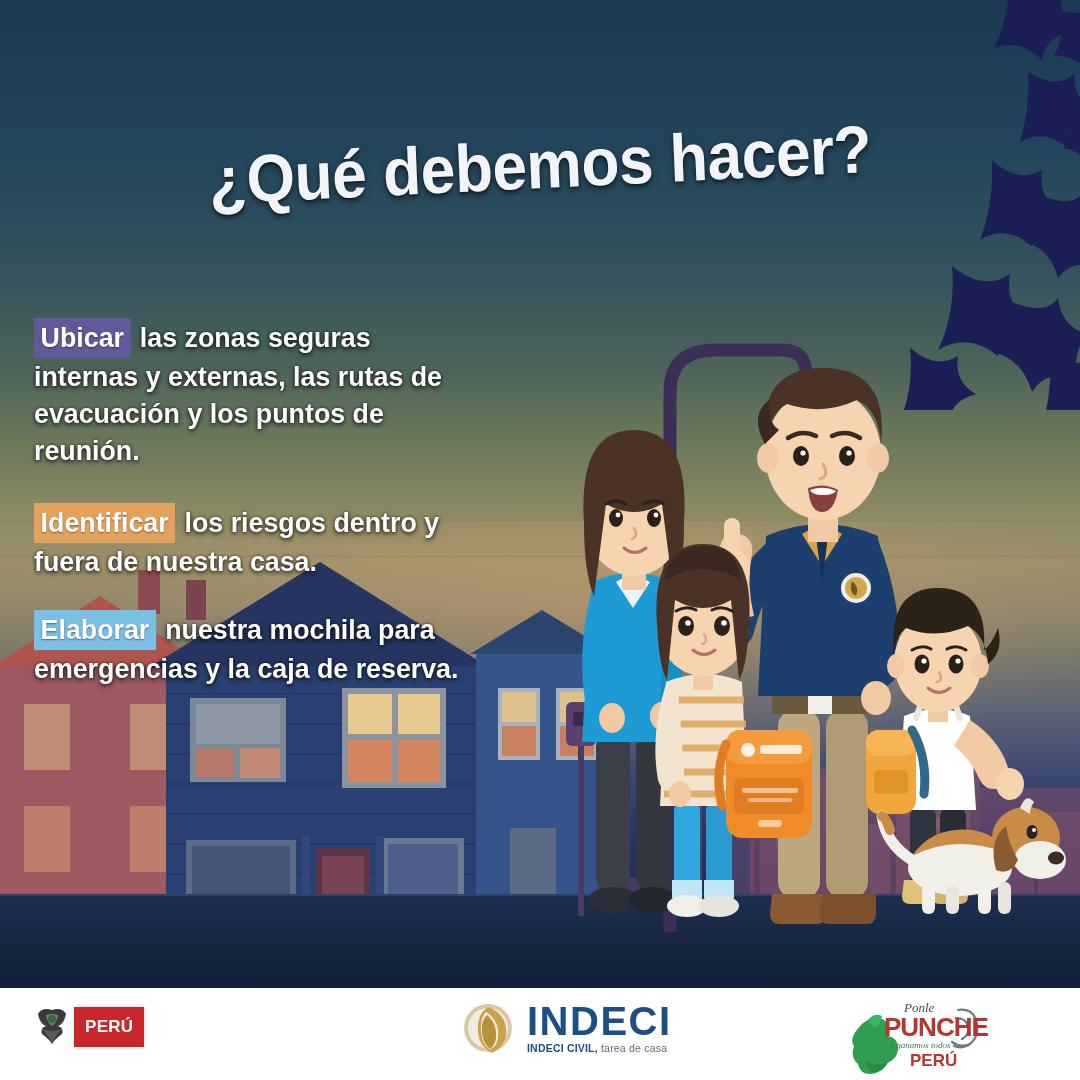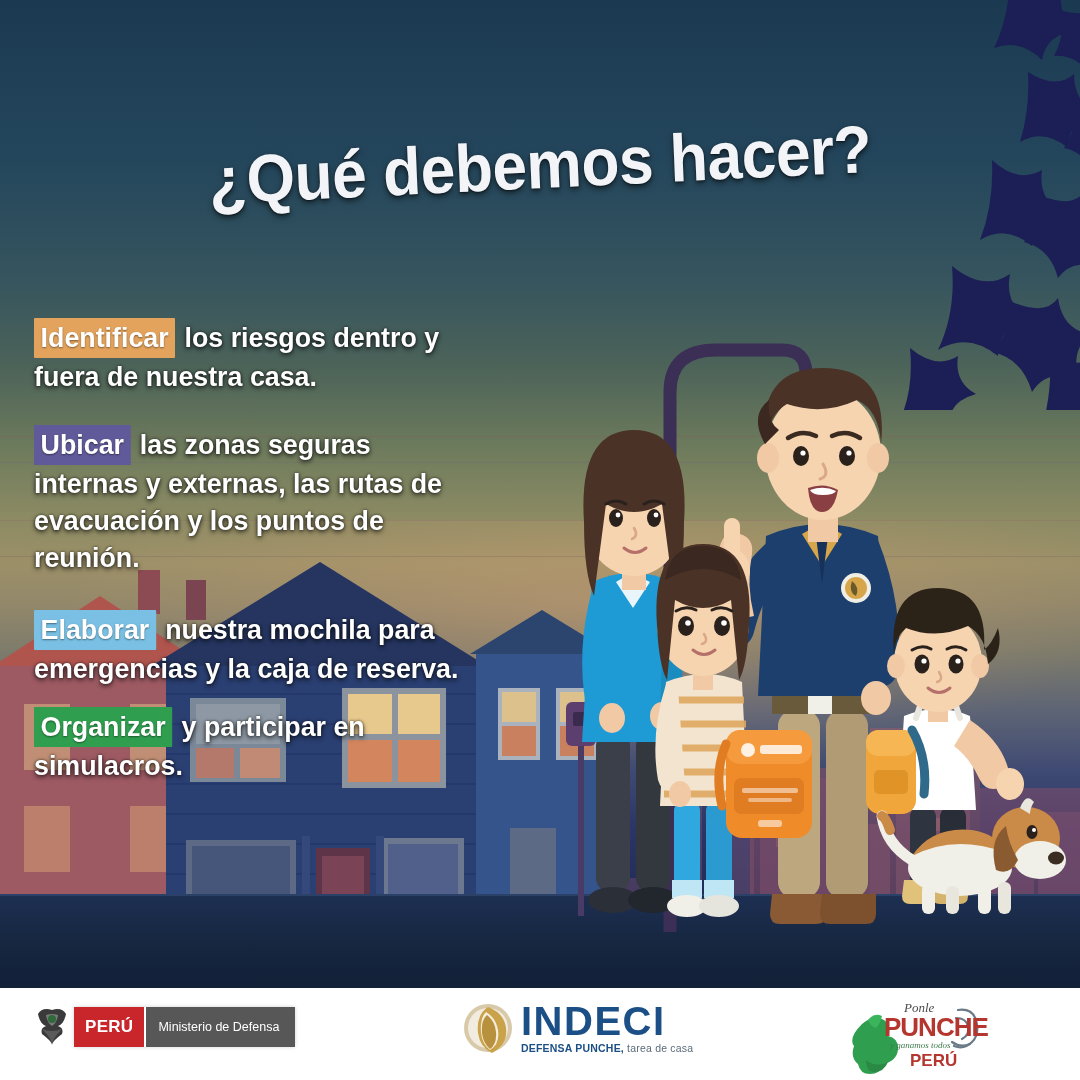--- a/index.html
+++ b/index.html
@@ -126,21 +126,21 @@
   .peru-red {
     background:#c9262c; color:#fff; font-weight:bold; font-size:17px;
     display:flex; align-items:center; padding:0 11px; letter-spacing:.3px;
   }
   .peru-gray {
     background:#575757; color:#fff; font-size:12.5px;
     display:flex; align-items:center; padding:0 16px 0 12px;
     border-left:2px solid #fff;
   }
 
-  .logo-indeci { position:absolute; left:462px; top:14px; display:flex; align-items:center; }
+  .logo-indeci { position:absolute; left:462px; top:14px; display:flex; align-items:center;gap:6px; }
   .indeci-emblem { width:52px; height:52px; margin-right:7px; }
   .indeci-txt { display:flex; flex-direction:column; justify-content:center; }
   .indeci-name {
     font-size:40px; font-weight:bold; color:#1b4f86; letter-spacing:1.5px; line-height:38px;
   }
   .indeci-sub {
     font-size:10.5px; color:#1b4f86; letter-spacing:.2px; margin-top:2px;
   }
   .indeci-sub i { font-style:normal; color:#5b6b7a; font-weight:normal; }
   .indeci-sub b { font-weight:bold; }
@@ -515,72 +515,66 @@
 
         <path d="M500 476 q6 -16 14 -6 q-4 6 -4 12z" fill="#e8e6dd"></path>
       </g>
     </svg>
   </div>
 
   <div class="title">¿Qué debemos hacer?</div>
 
   <div class="list">
 
+    <div class="item i1">
+      <p>
+        <span class="kw" style="background: rgb(96, 90, 154);">Ubicar</span><span> las zonas seguras internas y externas, las rutas de evacuación y los puntos de reunión.</span>
+      </p>
+    </div>
+
     <div class="item i0">
       <p>
         <span class="kw" style="background: rgb(227, 163, 92);">Identificar</span><span> los riesgos dentro y fuera de nuestra casa.</span>
       </p>
     </div>
 
-    <div class="item i1">
-      <p>
-        <span class="kw" style="background: rgb(96, 90, 154);">Ubicar</span><span> las zonas seguras internas y externas, las rutas de evacuación y los puntos de reunión.</span>
-      </p>
-    </div>
-
     <div class="item i2">
       <p>
         <span class="kw" style="background: rgb(121, 192, 228);">Elaborar</span><span> nuestra mochila para emergencias y la caja de reserva.</span>
       </p>
     </div>
 
 
-    <div class="item i4">
-      <p>
-        <span class="kw" style="background: rgb(47, 158, 79);">Organizar</span><span> y participar en simulacros.</span>
-      </p>
-    </div>
   </div>
 
   <div class="footer">
 
     <div class="logo-peru">
       <svg class="peru-shield" viewBox="0 0 36 40">
         <path d="M18 3 q10 -3 14 4 q-2 10 -8 12 q6 2 4 8 q-8 6 -10 10 q-2 -4 -10 -10 q-2 -6 4 -8 q-6 -2 -8 -12 q4 -7 14 -4z" fill="#3a3a3a"></path>
         <path d="M8 22 q10 10 10 16 q0 -6 10 -16 q-10 4 -20 0z" fill="#5a5a5a"></path>
         <path d="M12 8 q6 -2 12 0 q-1 8 -6 11 q-5 -3 -6 -11z" fill="#7a7a7a"></path>
         <ellipse cx="18" cy="12" rx="4" ry="4" fill="#2f6a3a"></ellipse>
       </svg>
       <div class="peru-bar">
         <div class="peru-red">PERÚ</div>
-        <div class="peru-gray">Ministerio de Defensa</div>
       </div>
     </div>
 
     <div class="logo-indeci">
       <svg class="indeci-emblem" viewBox="0 0 52 52">
         <circle cx="26" cy="26" r="24" fill="#d8c9a8"></circle>
         <circle cx="26" cy="26" r="20" fill="#f2ece0"></circle>
         <path d="M26 5 q16 6 18 21 q2 16 -14 25 q-12 -6 -14 -20 q-2 -18 10 -26z" fill="#c9a24a"></path>
         <path d="M24 10 q10 6 12 18 q2 14 -8 20 q-8 -6 -9 -18 q-1 -14 5 -20z" fill="#f5eedd"></path>
         <path d="M25 13 q8 6 9 17 q1 12 -6 17 q-7 -6 -8 -16 q-1 -13 5 -18z" fill="#b8913f"></path>
       </svg>
       <div class="indeci-txt">
         <div class="indeci-name">INDECI</div>
-        <div class="indeci-sub"><b>DEFENSA PUNCHE,</b><i> tarea de casa</i></div>
+        <div class="indeci-sub"><b>INDECI CIVIL,</b><i> tarea de casa</i></div>
       </div>
     </div>
 
     <svg class="logo-punche" viewBox="0 0 150 78">
 
       <g>
         <path d="M14 28 q12 -10 22 -4 q8 6 4 16 q10 2 10 12 q0 12 -14 16 q-4 10 -14 10 q-10 0 -12 -10 q-8 -6 -4 -18 q-6 -8 8 -22z" fill="#2f9e4f"></path>
         <path d="M20 24 q6 -8 14 -4 q-2 8 -6 12 q-6 -2 -8 -8z" fill="#3bb55c"></path>
         <path d="M18 64 q10 8 22 2 q-4 10 -14 10 q-8 0 -8 -12z" fill="#2a8a45"></path>
       </g>

